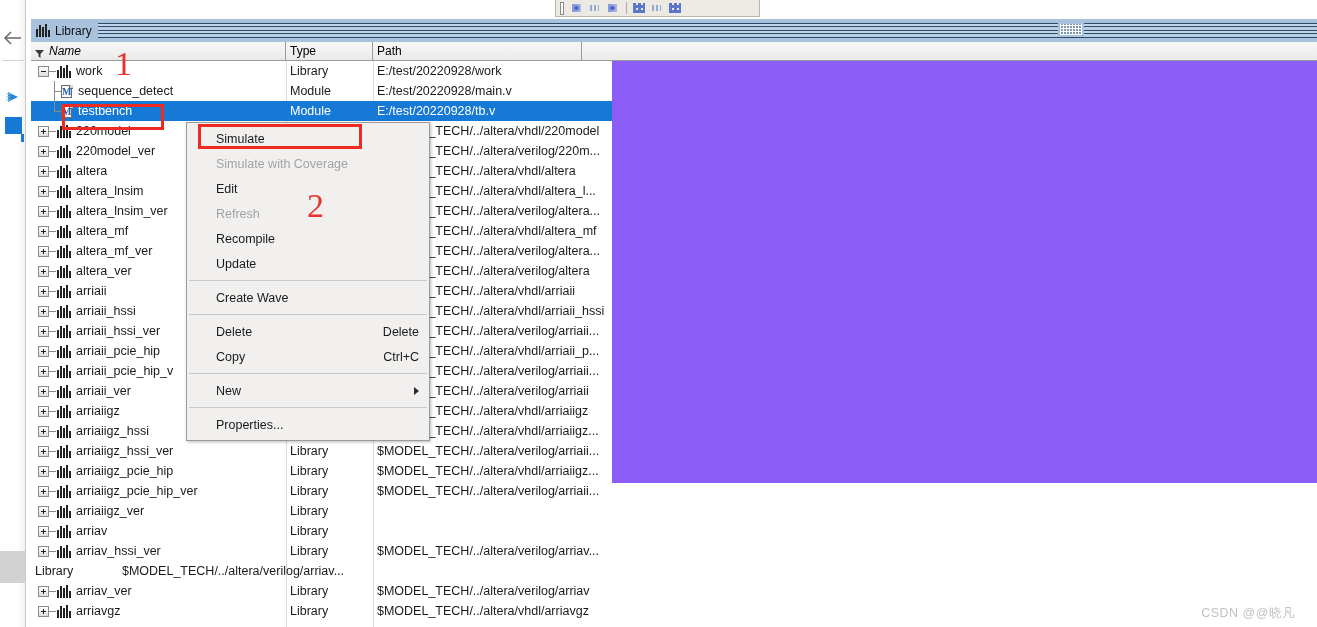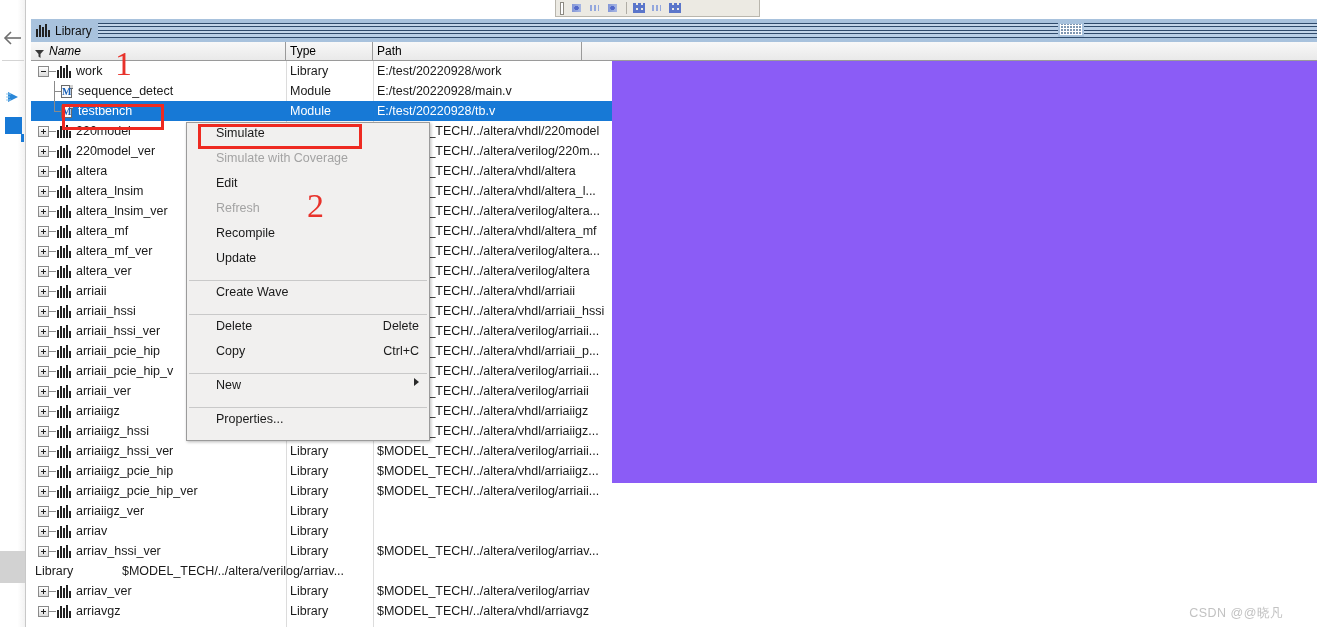--- a/index.html
+++ b/index.html
@@ -309,20 +309,21 @@
     width: 244px;
     background: #f1f0ef;
     border: 1px solid #9b9b9b;
     box-shadow: 1px 1px 3px rgba(0,0,0,.28);
     padding: 3px 0;
     z-index: 40;
   }
   .mi {
     height: 25px;
     display: flex;
+    align-items: center;
     padding: 0 10px 0 29px;
     font-size: 12.5px;
     color: #1a1a1a;
     white-space: nowrap;
     position: relative;
   }
   .mi.disabled { color: #a3a3a3; }
   .mi .accel {
     margin-left: auto;
     padding-left: 22px;
@@ -354,21 +355,21 @@
   }
   .annot-box {
     position: absolute;
     border: 3px solid #ee2a21;
     z-index: 55;
   }
 
   
   .watermark {
     position: absolute;
-    right: 34px; bottom: 5px;
+    right: 22px; bottom: 5px;
     color: #c2c2c2;
     font-size: 12.5px;
     z-index: 70;
     letter-spacing: .5px;
     margin-top: 46px;
   }
 </style>
 </head>
 <body>
 

